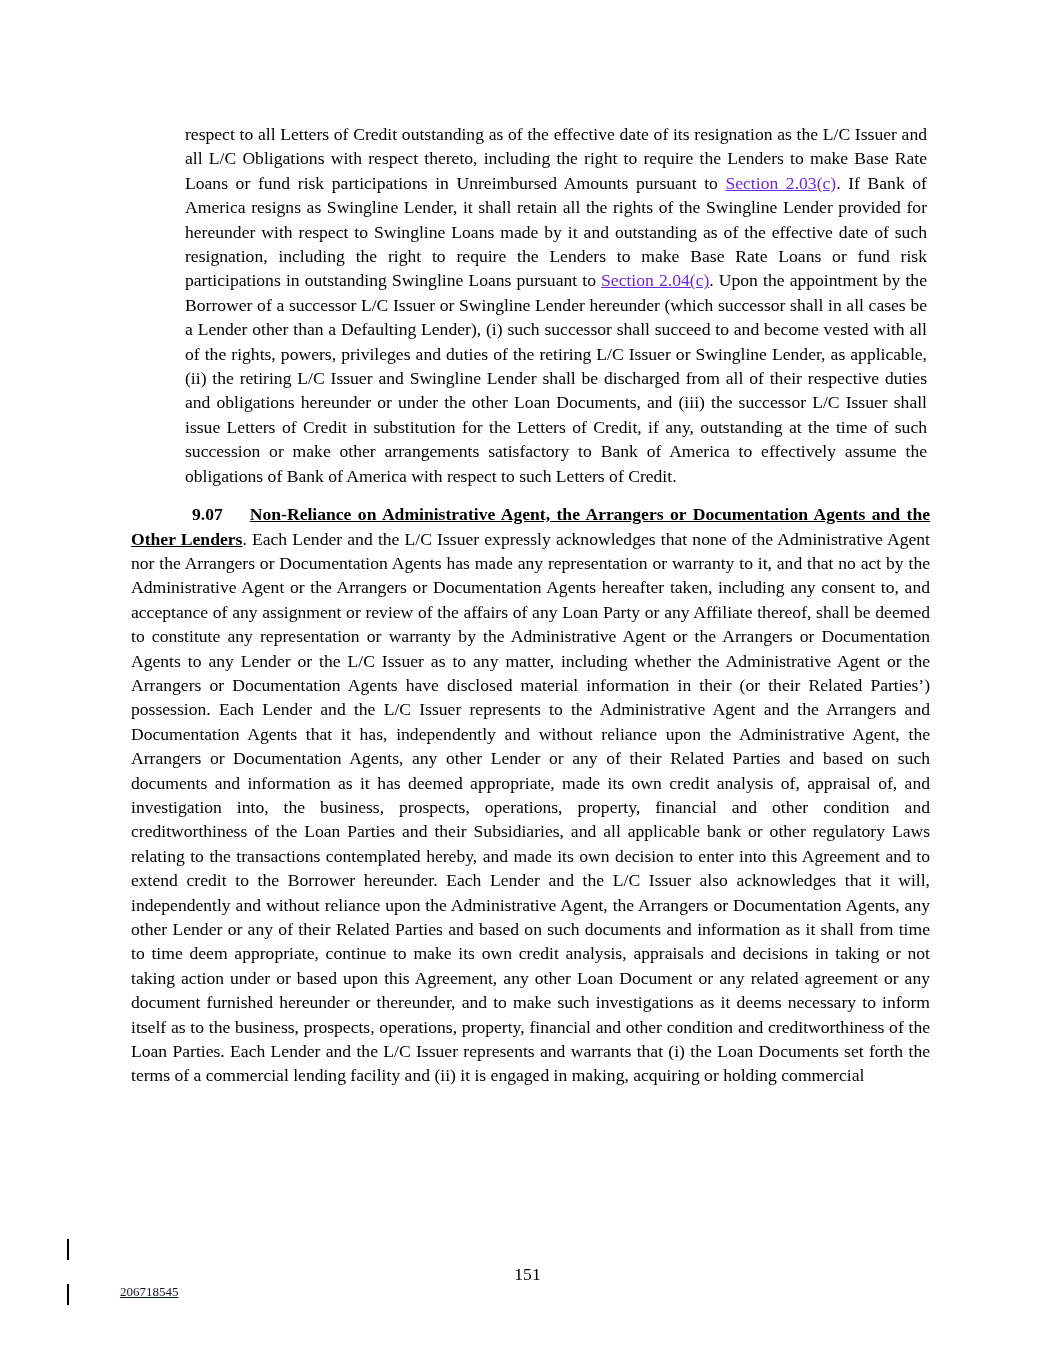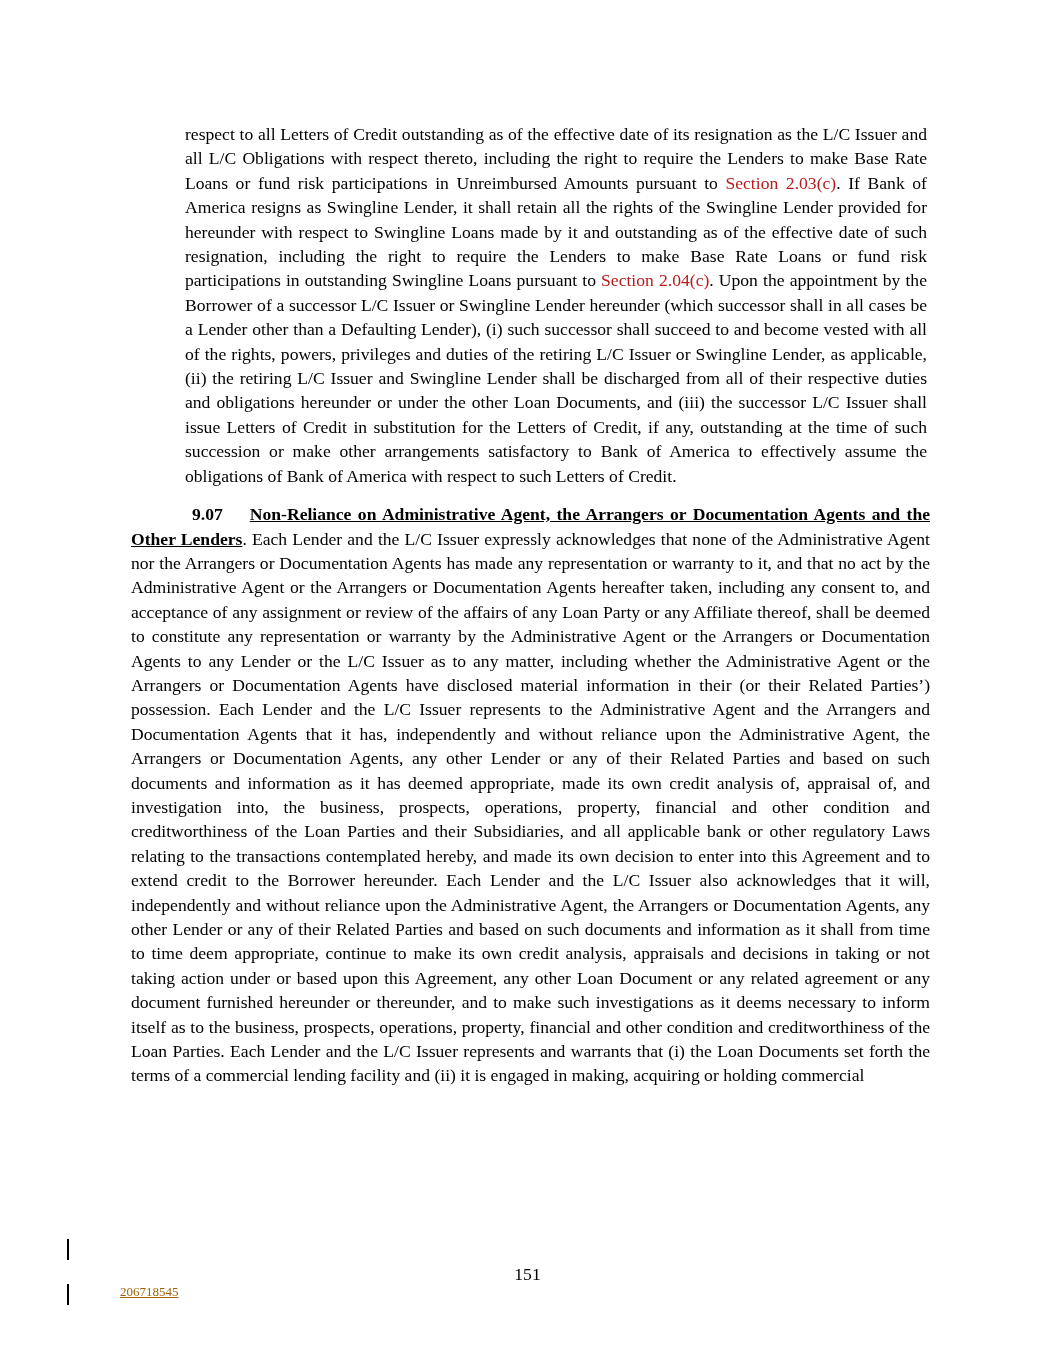--- a/index.html
+++ b/index.html
@@ -29,21 +29,22 @@
   .para-indented {
     margin-left: 61px;
     margin-right: 3px;
   }
   .para-section {
     margin-top: 14px;
     text-indent: 61px;
     margin-left: 7px;
   }
   .xref {
-    color: #b91c1c;
+    text-decoration: underline;
+    color: #6d28d9;
   }
   .secnum {
     font-weight: bold;
   }
   .tab-space {
     display: inline-block;
     width: 27px;
   }
   .section-heading {
     font-weight: bold;
@@ -56,21 +57,21 @@
     width: 100%;
     text-align: center;
     font-size: 17.6px;
     line-height: 24px;
   }
   .docnum {
     position: absolute;
     left: 120px;
     top: 1284px;
     font-size: 13px;
-    color: #a16207;
+    color: #0f172a;
     text-decoration: underline;
     cursor: pointer;
   }
   .changebar {
     position: absolute;
     left: 67px;
     width: 2px;
     background: #000000;
   }
   .changebar-1 { top: 1239px; height: 21px; }

